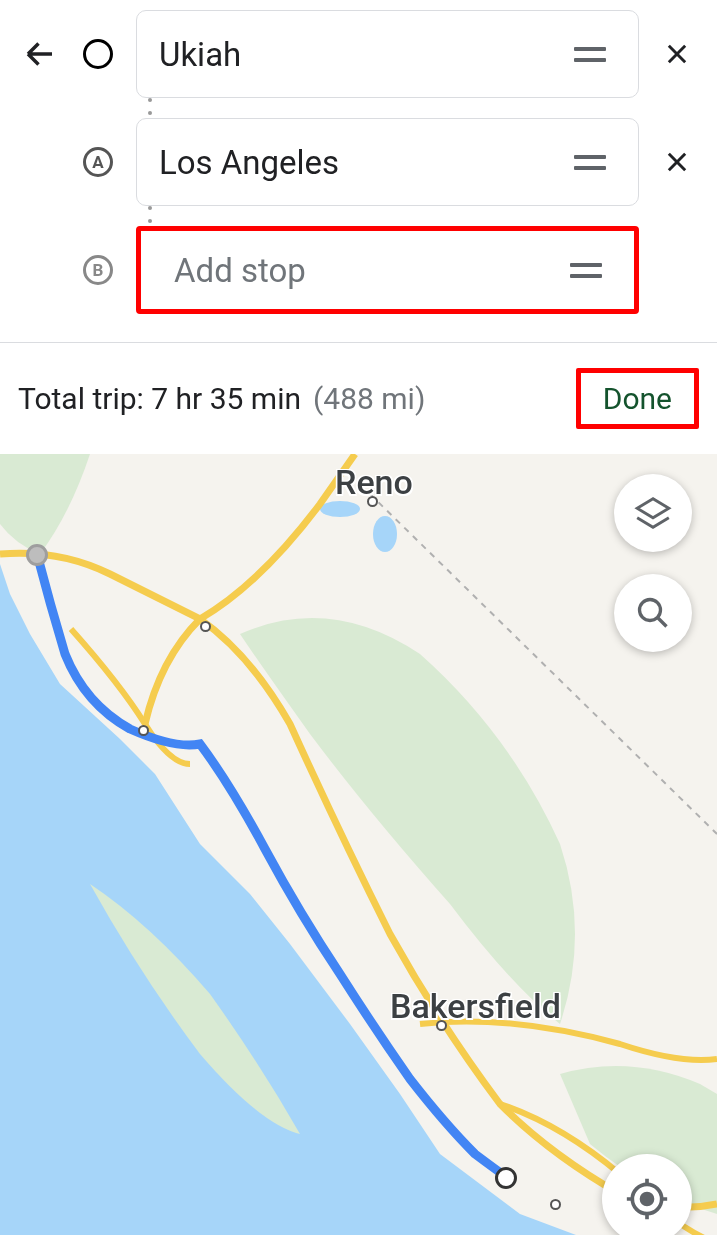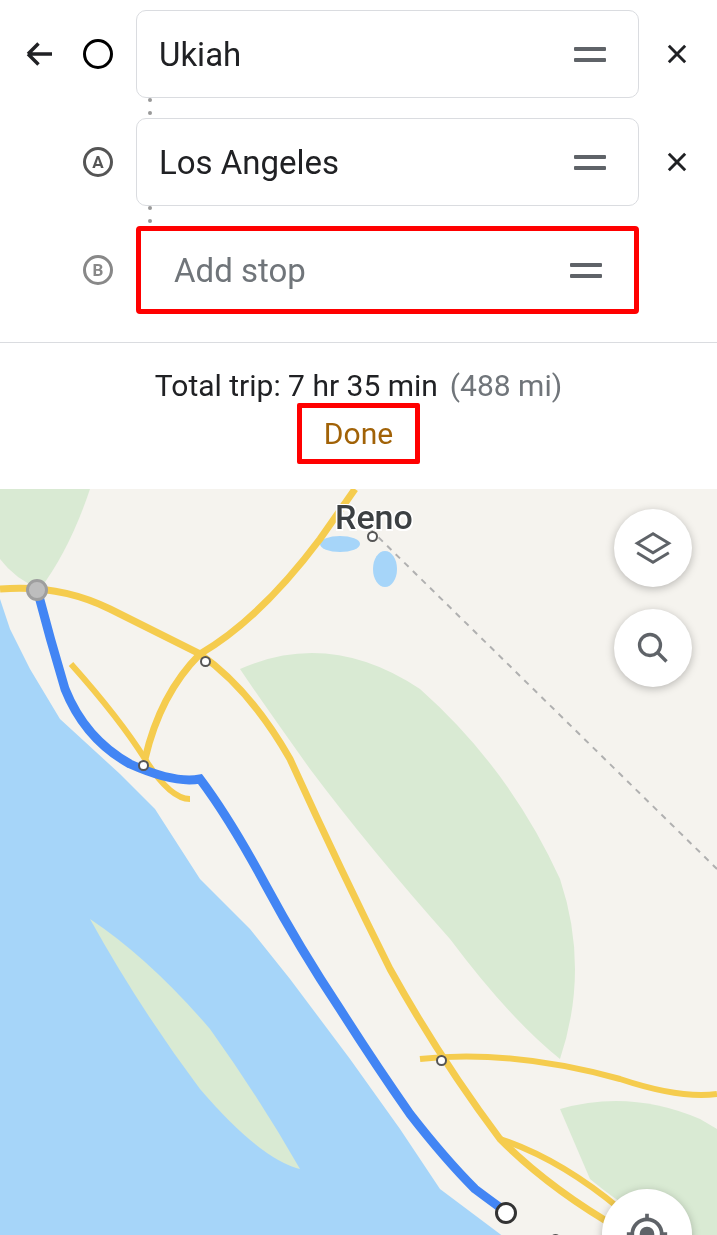--- a/index.html
+++ b/index.html
@@ -140,33 +140,32 @@
       gap: 18px;
       flex: 1;
     }
     .summary-bar {
       display: flex;
       align-items: center;
       justify-content: space-between;
       padding: 25px 18px;
       border-top: 1px solid #dadce0;
       background: #fff;
-      flex-direction: column;
     }
     .summary-text {
       font-size: 30px;
       color: #202124;
     }
     .summary-distance {
       color: #70757a;
       margin-left: 8px;
     }
     .done-btn {
       font-size: 30px;
-      color: #a16207;
+      color: #14532d;
       padding: 8px 22px;
       cursor: pointer;
       border: 5px solid #ff0000;
       border-radius: 2px;
     }
     .map-container {
       position: relative;
       width: 100%;
       height: 820px;
       overflow: hidden;
@@ -344,20 +343,21 @@
 
     <path d="M 37 100 Q 50 150 65 200 Q 85 250 130 275 Q 175 295 200 290 Q 230 330 265 395 Q 300 460 340 520 Q 375 575 410 625 Q 445 670 475 700 Q 495 715 505 722" stroke="#4285f4" stroke-width="9" fill="none" stroke-linecap="round"></path>
   </svg>
 
   
   <div class="map-label label-outline" style="top:8px;left:335px;">Reno</div>
   
   
   
   
+  <div class="map-label label-outline" style="top:532px;left:390px;">Bakersfield</div>
   
 
   
   <div class="city-dot" style="top:42px;left:367px;"></div>
   <div class="city-dot" style="top:167px;left:200px;"></div>
   <div class="city-dot" style="top:271px;left:138px;"></div>
   <div class="city-dot" style="top:566px;left:436px;"></div>
   <div class="city-dot" style="top:745px;left:550px;"></div>
 
   

